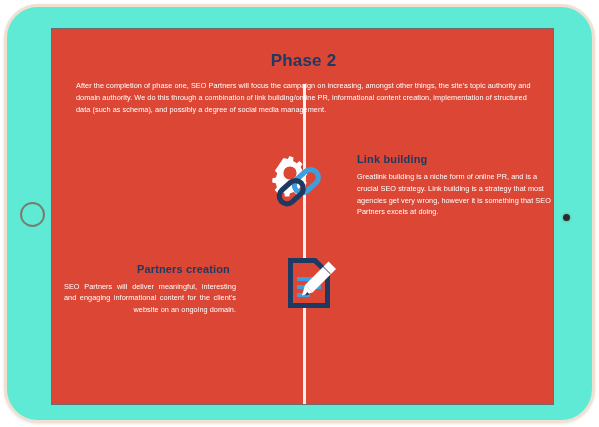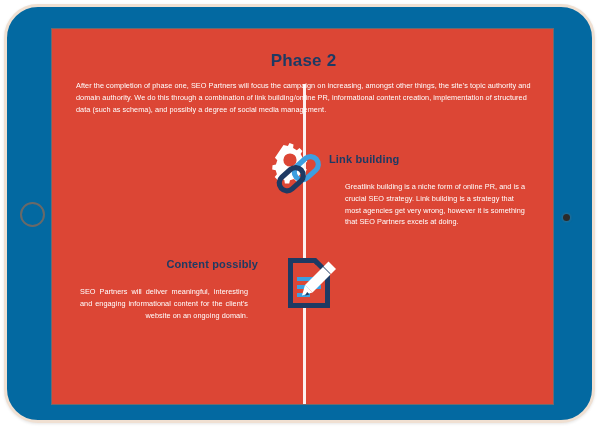--- a/index.html
+++ b/index.html
@@ -16,21 +16,21 @@
 
   
   #tablet-device {
     position: absolute;
     left: 4px;
     top: 4px;
     width: 591px;
     height: 419px;
     box-sizing: border-box;
     border-radius: 34px;
-    background: #0369a1;
+    background: #5eead4;
     border: 3px solid #f0e0d2;
     box-shadow: 0 1px 3px rgba(0,0,0,0.10);
   }
 
   
   #home-button {
     position: absolute;
     left: 13px;
     top: 195px;
     width: 25px;
@@ -102,21 +102,22 @@
     margin: 0 auto;
     width: 455px;
     letter-spacing: 0.05px;
   }
 
   
   .step-block {
     position: absolute;
     z-index: 3;
     display: flex;
-    align-items: flex-start;
+    align-items: flex-end;
+    gap: 28px;
   }
 
   #step-link-building {
     left: 211px;
     top: 110px;
     width: 292px;
   }
   #step-content-creation {
     left: 0px;
     top: 215px;
@@ -140,21 +141,21 @@
     font-size: 11px;
     font-weight: bold;
     color: #1e3a63;
     margin: 0 0 6px 0;
     letter-spacing: 0.15px;
   }
   .step-body {
     font-size: 7.3px;
     line-height: 1.62;
     color: #ffffff;
-    margin: 16px;
+    margin: 0;
     letter-spacing: 0.05px;
   }
 
   #step-link-building .step-heading,
   #step-link-building .step-body { text-align: left; }
 
   #step-content-creation .step-text { order: 1; }
   #step-content-creation .step-icon { order: 2; margin-left: 14px; margin-top: 6px; }
   #step-content-creation .step-heading { text-align: right; padding-right: 6px; }
   #step-content-creation .step-body { text-align: justify; text-align-last: right; }
@@ -196,21 +197,21 @@
         </svg>
       </div>
       <div class="step-text">
         <h2 class="step-heading">Link building</h2>
         <p class="step-body">Greatlink building is a niche form of online PR, and is a crucial SEO strategy. Link building is a strategy that most agencies get very wrong, however it is something that SEO Partners excels at doing.</p>
       </div>
     </div>
 
     <div class="step-block" id="step-content-creation">
       <div class="step-text">
-        <h2 class="step-heading">Content possibly</h2>
+        <h2 class="step-heading">Partners creation</h2>
         <p class="step-body">SEO Partners will deliver meaningful, interesting and engaging informational content for the client's website on an ongoing domain.</p>
       </div>
       <div class="step-icon">
         <svg viewBox="0 0 66 66" xmlns="http://www.w3.org/2000/svg" aria-hidden="true">
 
           <path d="M10 8 h28 l14 14 v36 h-42 z" fill="#1e3a63"></path>
           <path d="M38 8 l14 14 h-14 z" fill="#dc4635"></path>
 
           <path d="M15 13 h21 l11 11 v29 h-32 z" fill="#dc4635"></path>
 

